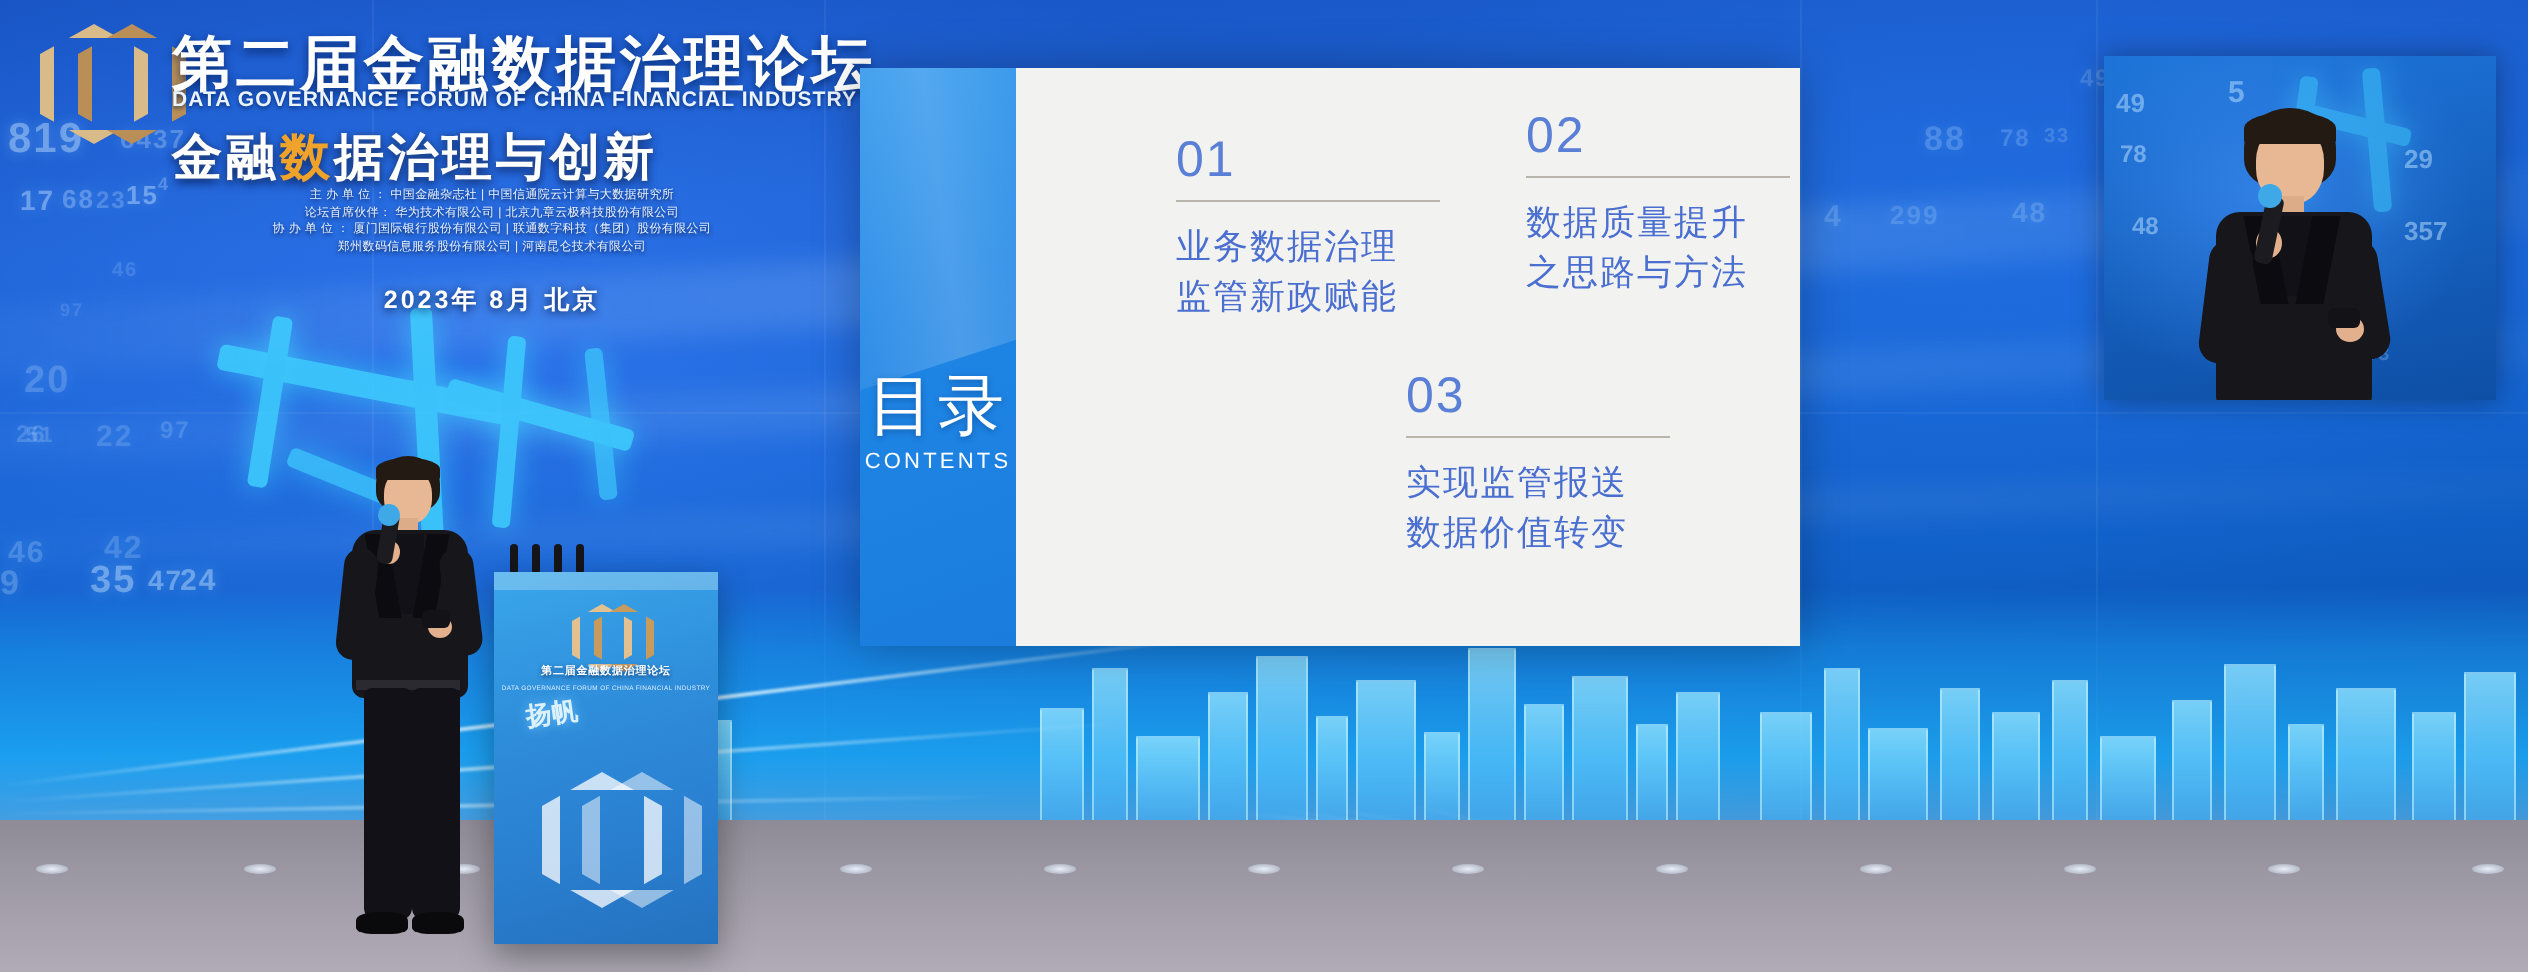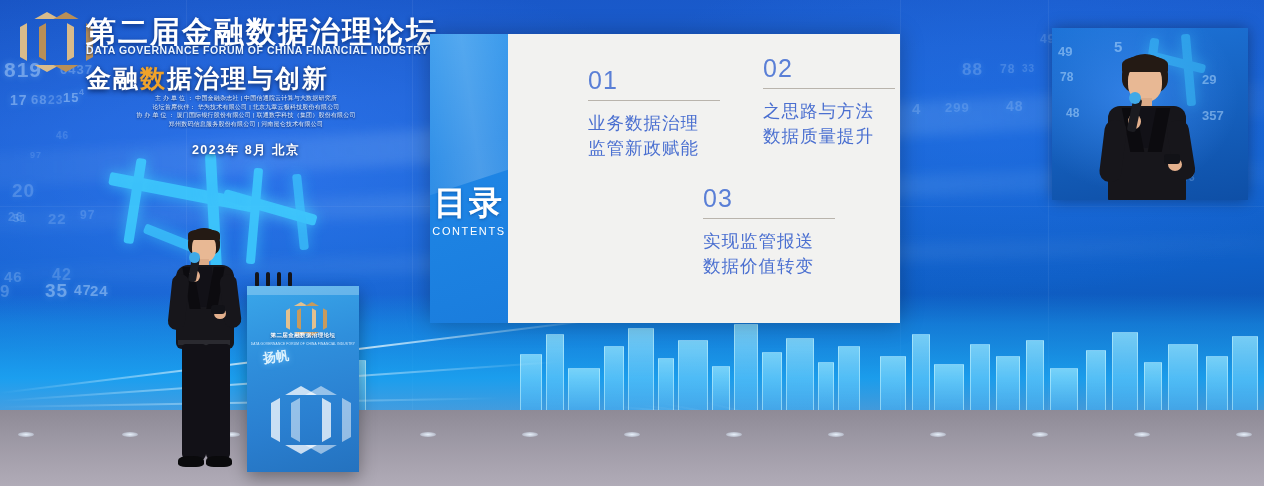--- a/index.html
+++ b/index.html
@@ -78,21 +78,21 @@
 
   
   .slide{position:absolute;left:430px;top:34px;width:470px;height:289px;
     background:#f2f2f0;box-shadow:0 0 22px rgba(0,0,0,.28);}
   .slide-left{position:absolute;left:0;top:0;width:78px;height:100%;
     background:linear-gradient(160deg,#2a94ec 0%,#1f86e6 40%,#1a7ddd 100%);overflow:hidden;}
   .slide-left::after{content:"";position:absolute;left:-40%;top:-10%;width:180%;height:60%;
     background:linear-gradient(100deg,rgba(255,255,255,0),rgba(255,255,255,.20),rgba(255,255,255,0));
     transform:rotate(-18deg);}
   .mulu{position:absolute;left:0;right:0;top:152px;text-align:center;color:#fff;}
-  .mulu .cn{font-size:33px;font-weight:700;letter-spacing:2px;line-height:1;
+  .mulu .cn{font-size:33px;font-weight:400;letter-spacing:2px;line-height:1;
             text-shadow:0 1px 3px rgba(0,40,95,.4);}
   .mulu .en{font-size:11px;letter-spacing:1.6px;margin-top:6px;}
 
   .slide-body{position:absolute;left:78px;top:0;right:0;bottom:0;}
   .item{position:absolute;width:155px;}
   .item .no{font-size:25px;color:#5a7fd6;font-weight:400;line-height:1;letter-spacing:1px;}
   .item .rule{height:1px;background:#b9b4ac;margin:7px 0 10px 0;width:132px;}
   .item .tx{font-size:17.5px;color:#4a6fd0;line-height:25px;letter-spacing:1px;white-space:nowrap;}
   .it1{left:80px;top:34px;}
   .it2{left:255px;top:22px;}
@@ -294,22 +294,22 @@
           <div class="no">01</div>
           <div class="rule"></div>
           <div class="tx">业务数据治理</div>
           <div class="tx">监管新政赋能</div>
         </div>
       </div>
 
       <div class="item it2">
         <div class="no">02</div>
         <div class="rule"></div>
+        <div class="tx">数据质量提升</div>
         <div class="tx">之思路与方法</div>
-        <div class="tx">数据质量提升</div>
       </div>
 
       <div class="item it3">
         <div class="no">03</div>
         <div class="rule"></div>
         <div class="tx">实现监管报送</div>
         <div class="tx">数据价值转变</div>
       </div>
 
     </div>

